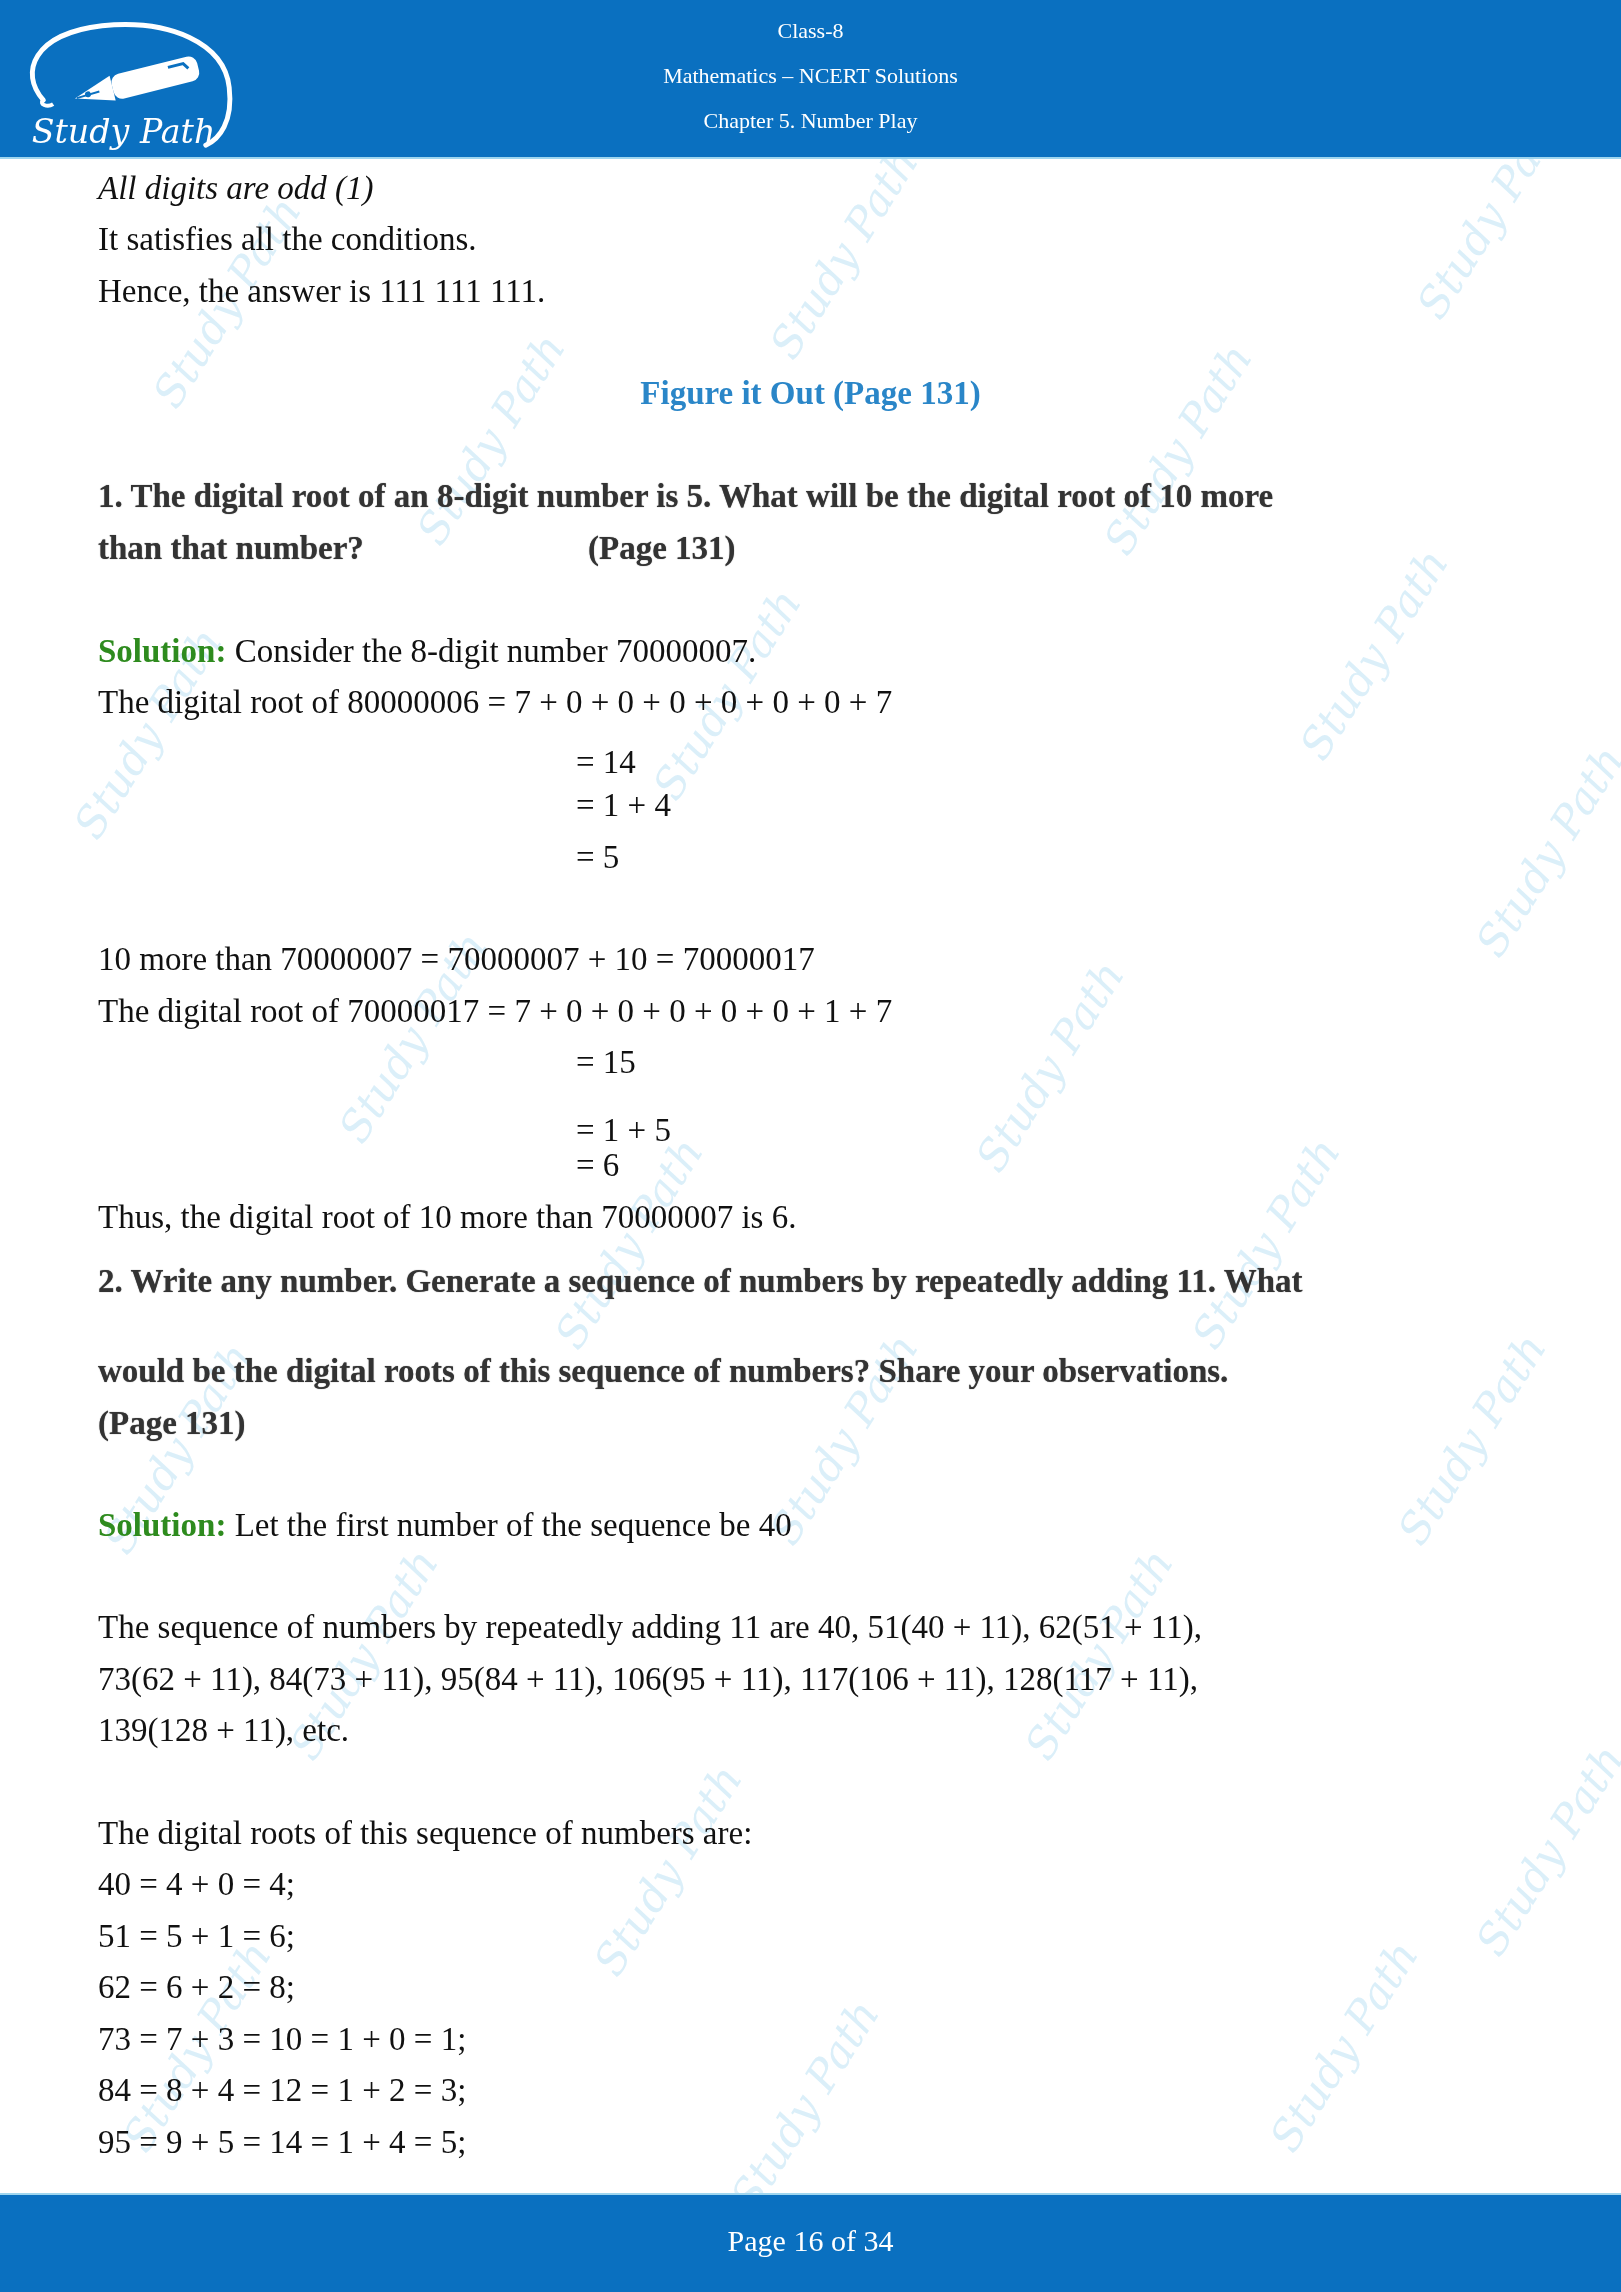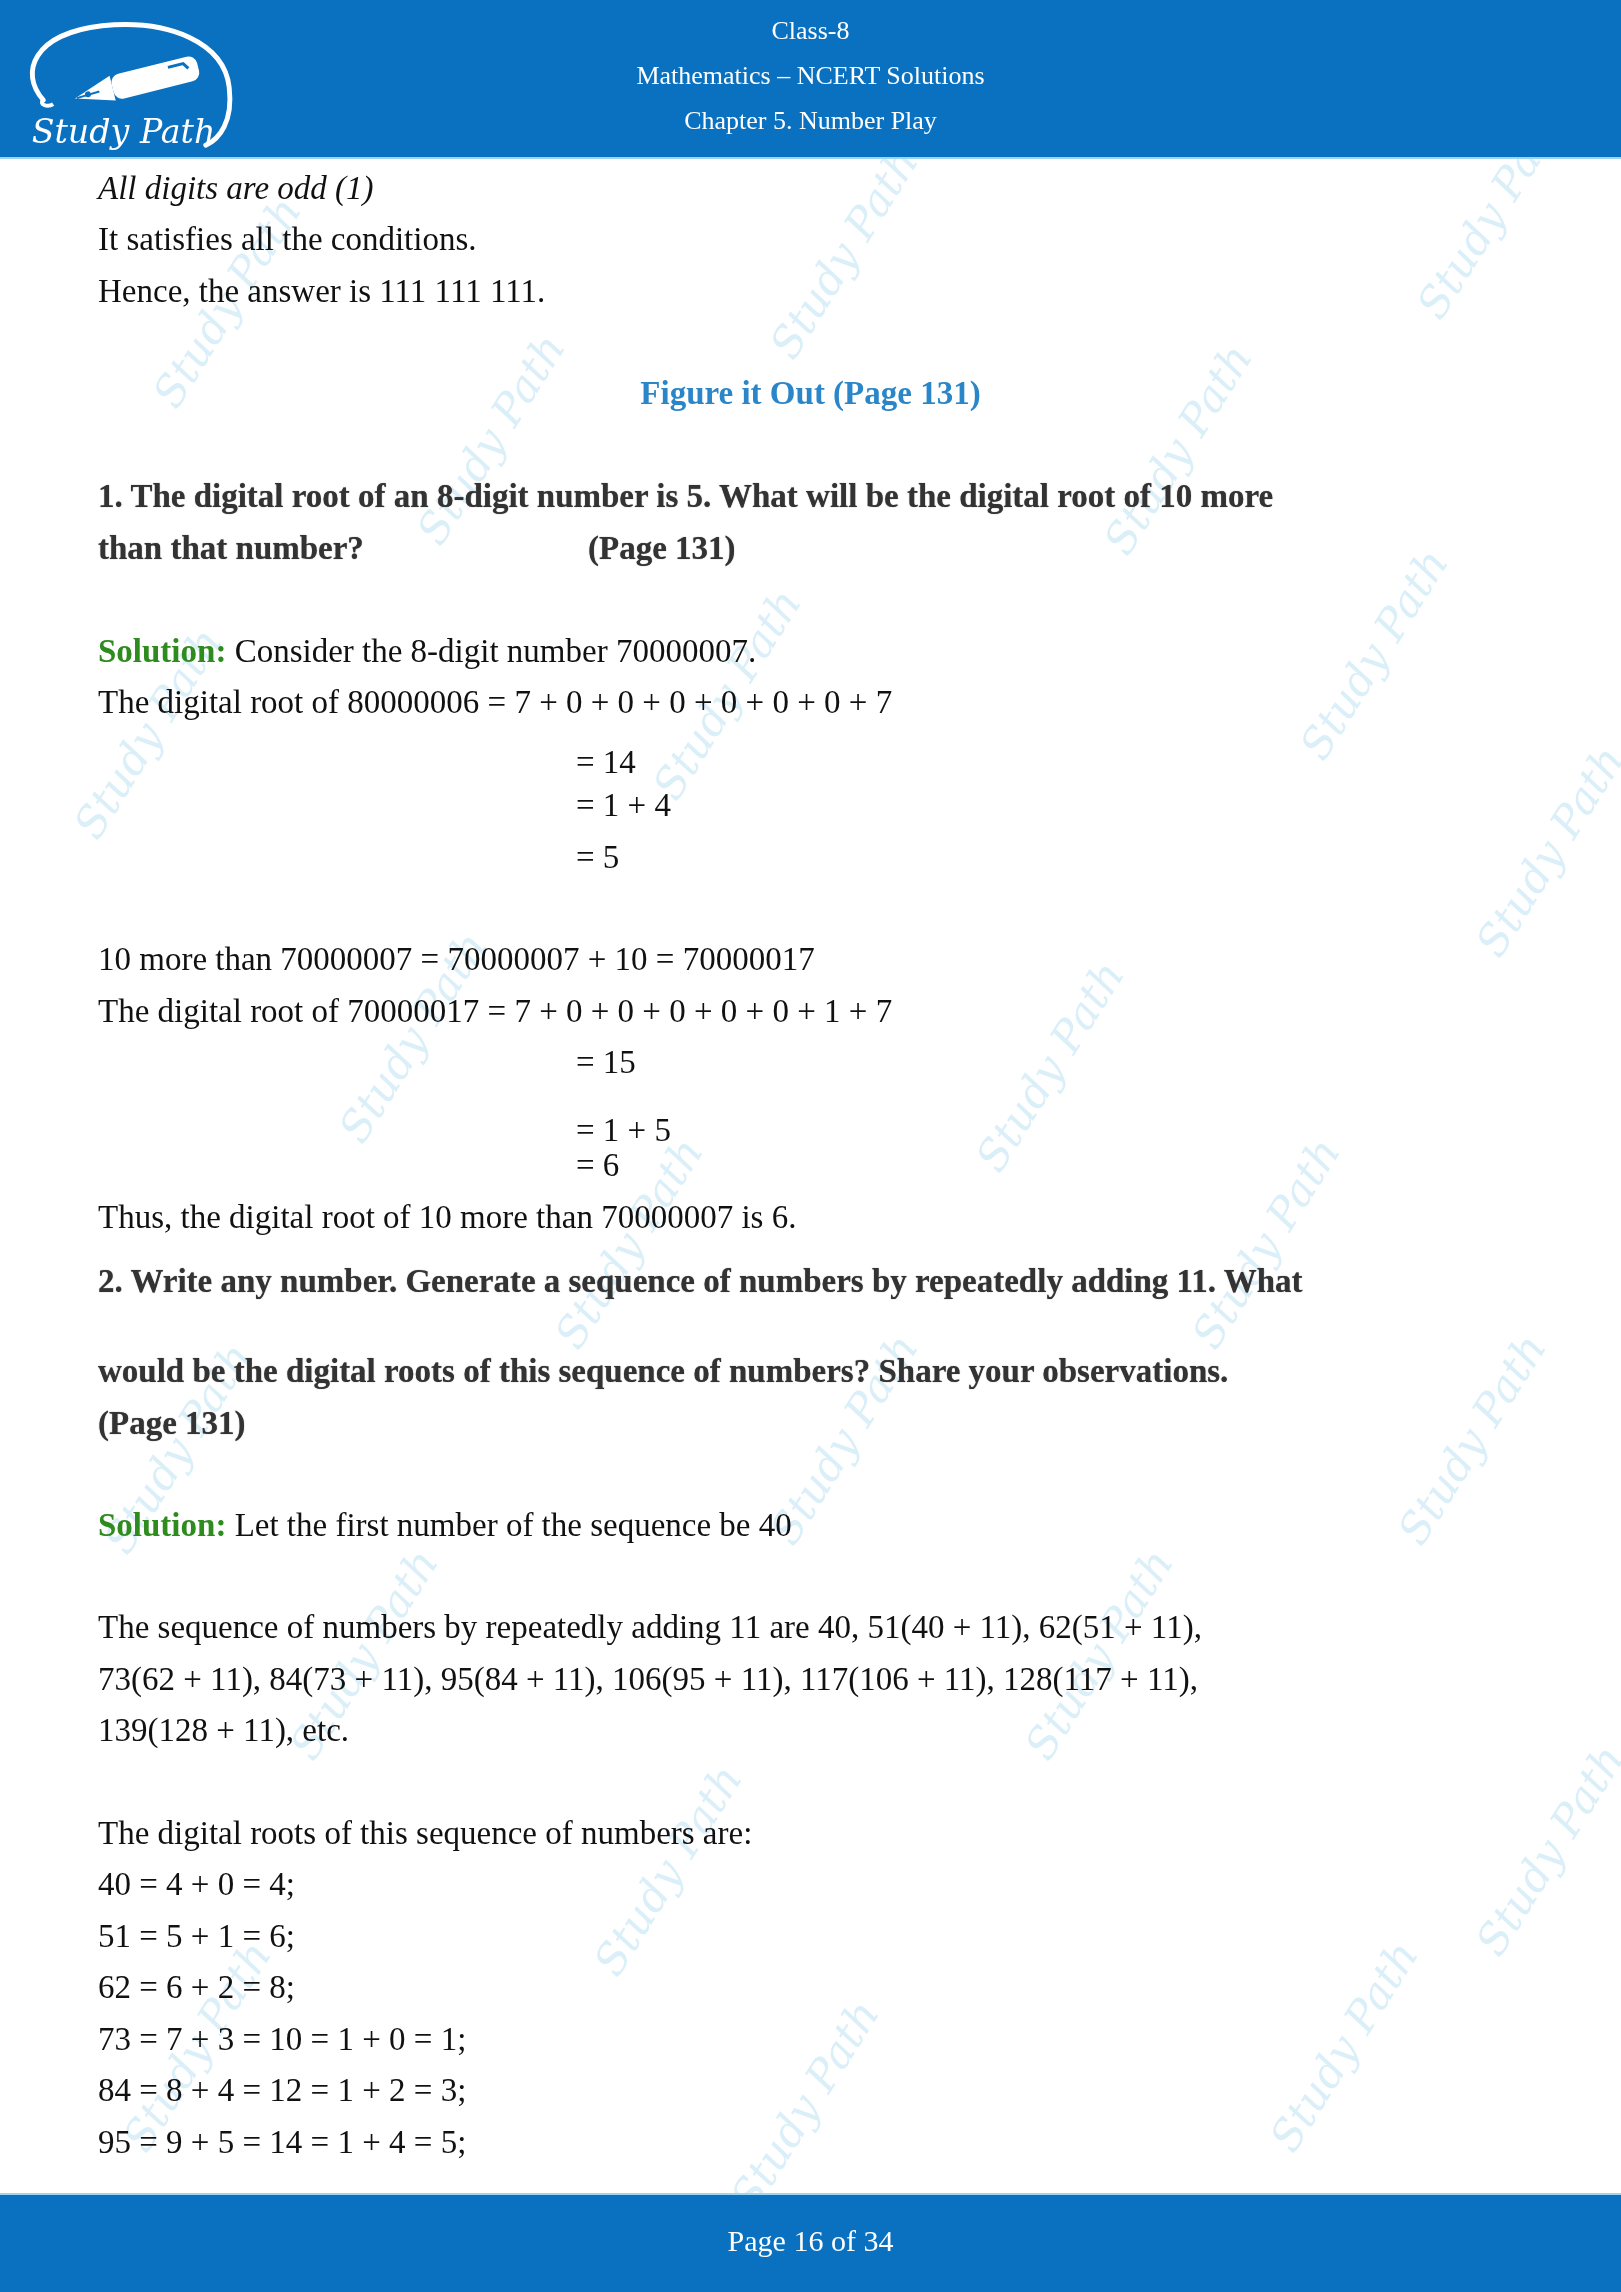--- a/index.html
+++ b/index.html
@@ -12,21 +12,21 @@
   .header {
     position: absolute; left: 0; top: 0; width: 1621px; height: 159px;
     background: #0a70c0;
     border-bottom: 2.9px solid #9fd6ef;
     box-sizing: border-box;
   }
   .header-text {
     position: absolute; left: 0; right: 0; top: 7.8px;
     text-align: center; color: #ffffff;
     font-family: "Liberation Serif", "DejaVu Serif", serif;
-    font-size: 26px; line-height: 45px;
+    font-size: 22px; line-height: 45px;
   }
   .logo {
     position: absolute; left: 13.7px; top: 13.7px; width: 225px; height: 139px;
   }
   .watermarks { position: absolute; left: 0; top: 159px; width: 1621px; height: 2034px; pointer-events: none; overflow: hidden; }
   .wm {
     position: absolute; color: #cfeaf7; font-style: italic;
     font-family: "DejaVu Serif", serif; font-size: 43px;
     transform: rotate(-58deg); opacity: 0.75; white-space: nowrap;
   }

